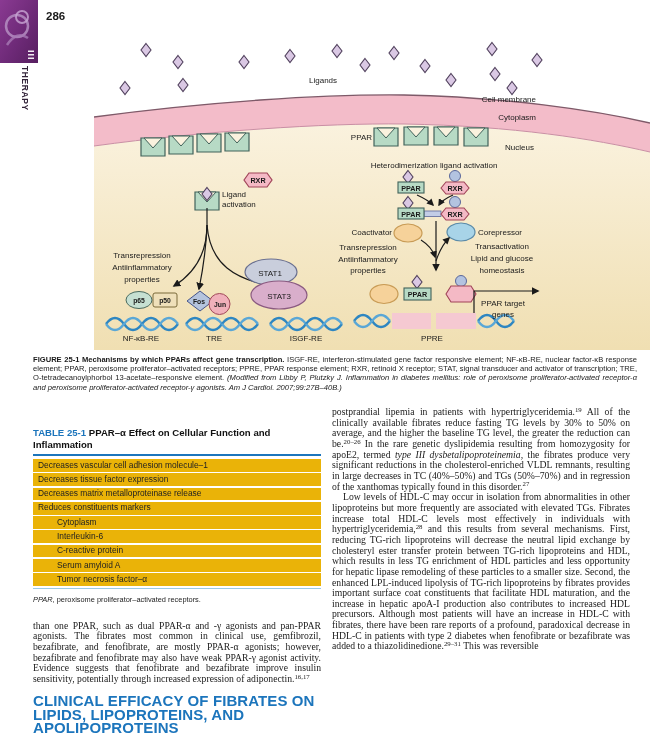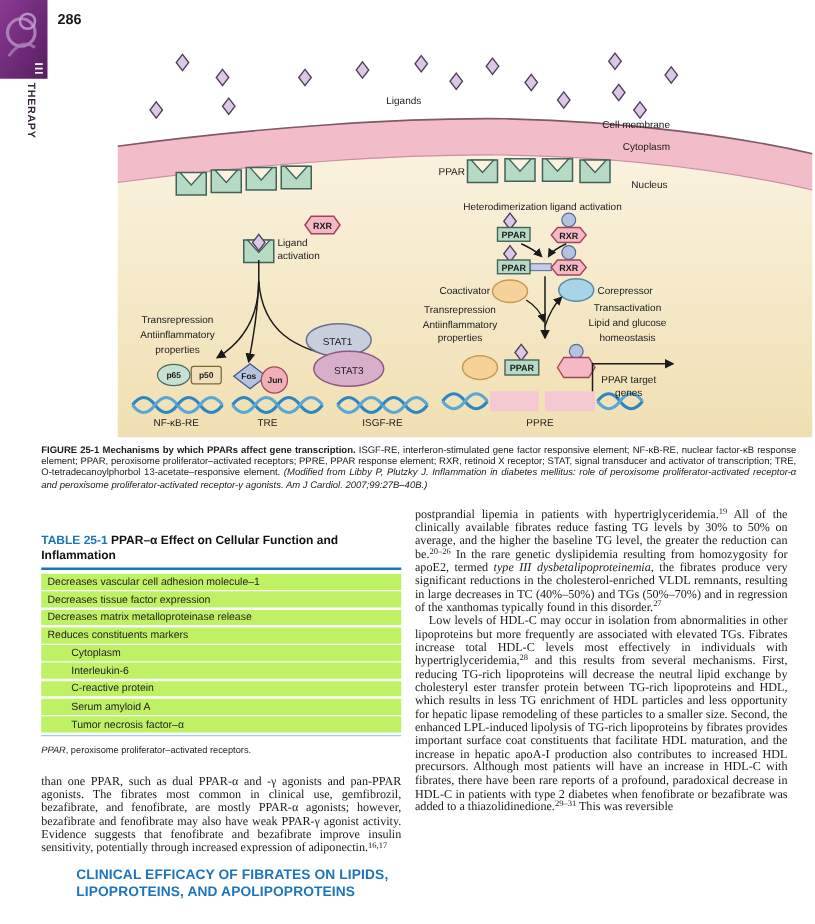--- a/index.html
+++ b/index.html
@@ -35,29 +35,29 @@
   .col-right { position:absolute; left:332px; top:407px; width:298px; }
   .body-text { font-family:"Liberation Serif", serif; font-size:9.7px;
                line-height:10.65px; text-align:justify; }
   .p-indent { text-indent:11px; }
   sup { font-size:6.8px; line-height:0; vertical-align:baseline; position:relative; top:-3.2px; }
 
   
   .tbl-head { font-size:9.6px; font-weight:bold; line-height:11.5px; color:#111; }
   .tbl-label { color:#1c75bc; }
   .tbl-rule { height:2px; background:#1c75bc; margin:4px 0 3px; }
-  .t-row { background:#bef264; font-size:8.4px; line-height:9.5px;
+  .t-row { background:#eab308; font-size:8.4px; line-height:9.5px;
            padding:1.6px 3px 1.6px 5px; margin-bottom:1.6px; color:#222; }
   .t-row.indent { padding-left:24px; }
   .tbl-bottom { height:1px; background:#9cc9e4; margin-bottom:6px; }
   .tbl-foot { font-size:7.4px; color:#222; }
   .tbl-foot i { font-style:italic; }
   .left-para { margin-top:17px; }
-  .sect-heading { margin-top:10px; font-size:11px; font-weight:bold; color:#1c75bc;
-                  line-height:13.5px; letter-spacing:.1px;margin-left:28px; }
+  .sect-heading { margin-top:10px; font-size:15px; font-weight:bold; color:#1c75bc;
+                  line-height:13.5px; letter-spacing:.1px; }
 </style>
 </head>
 <body>
 
 <div class="corner-box">
   <svg width="38" height="63">
     <circle cx="17" cy="26" r="11" fill="none" stroke="#b58ec2" stroke-width="2.5" opacity=".85"></circle>
     <circle cx="22" cy="17" r="6" fill="none" stroke="#c9a6d4" stroke-width="2" opacity=".8"></circle>
     <path d="M7,45 Q17,30 28,38" fill="none" stroke="#a87bb5" stroke-width="2.5" opacity=".8"></path>
   </svg>

